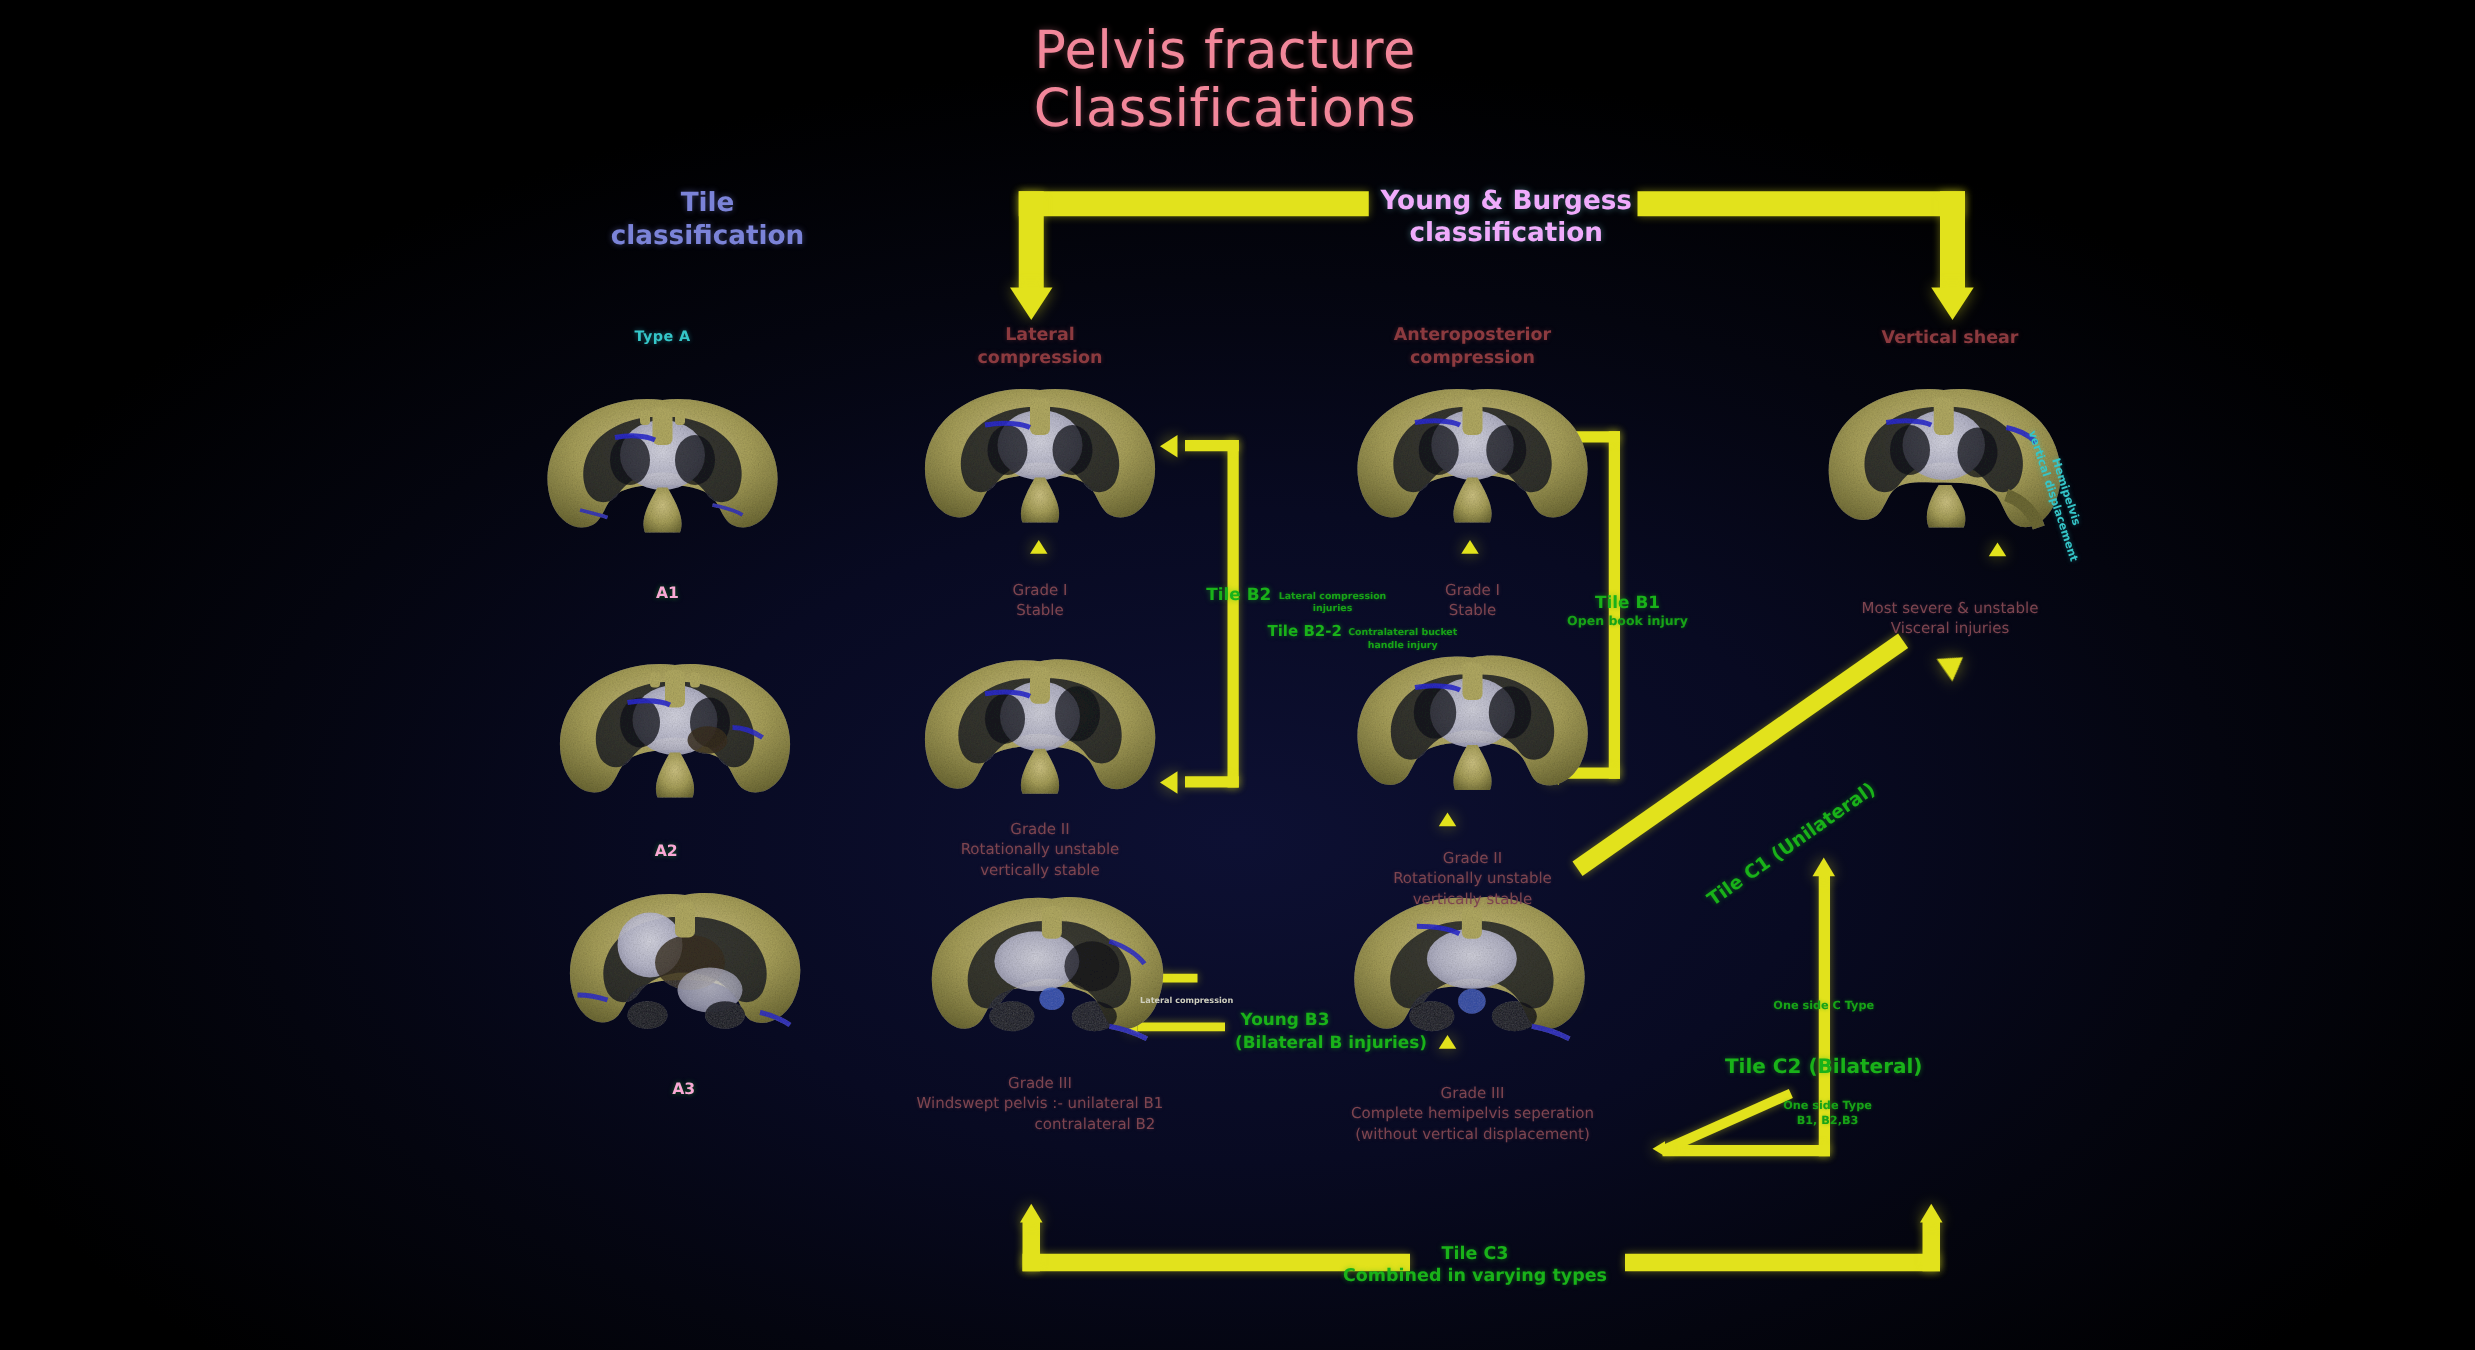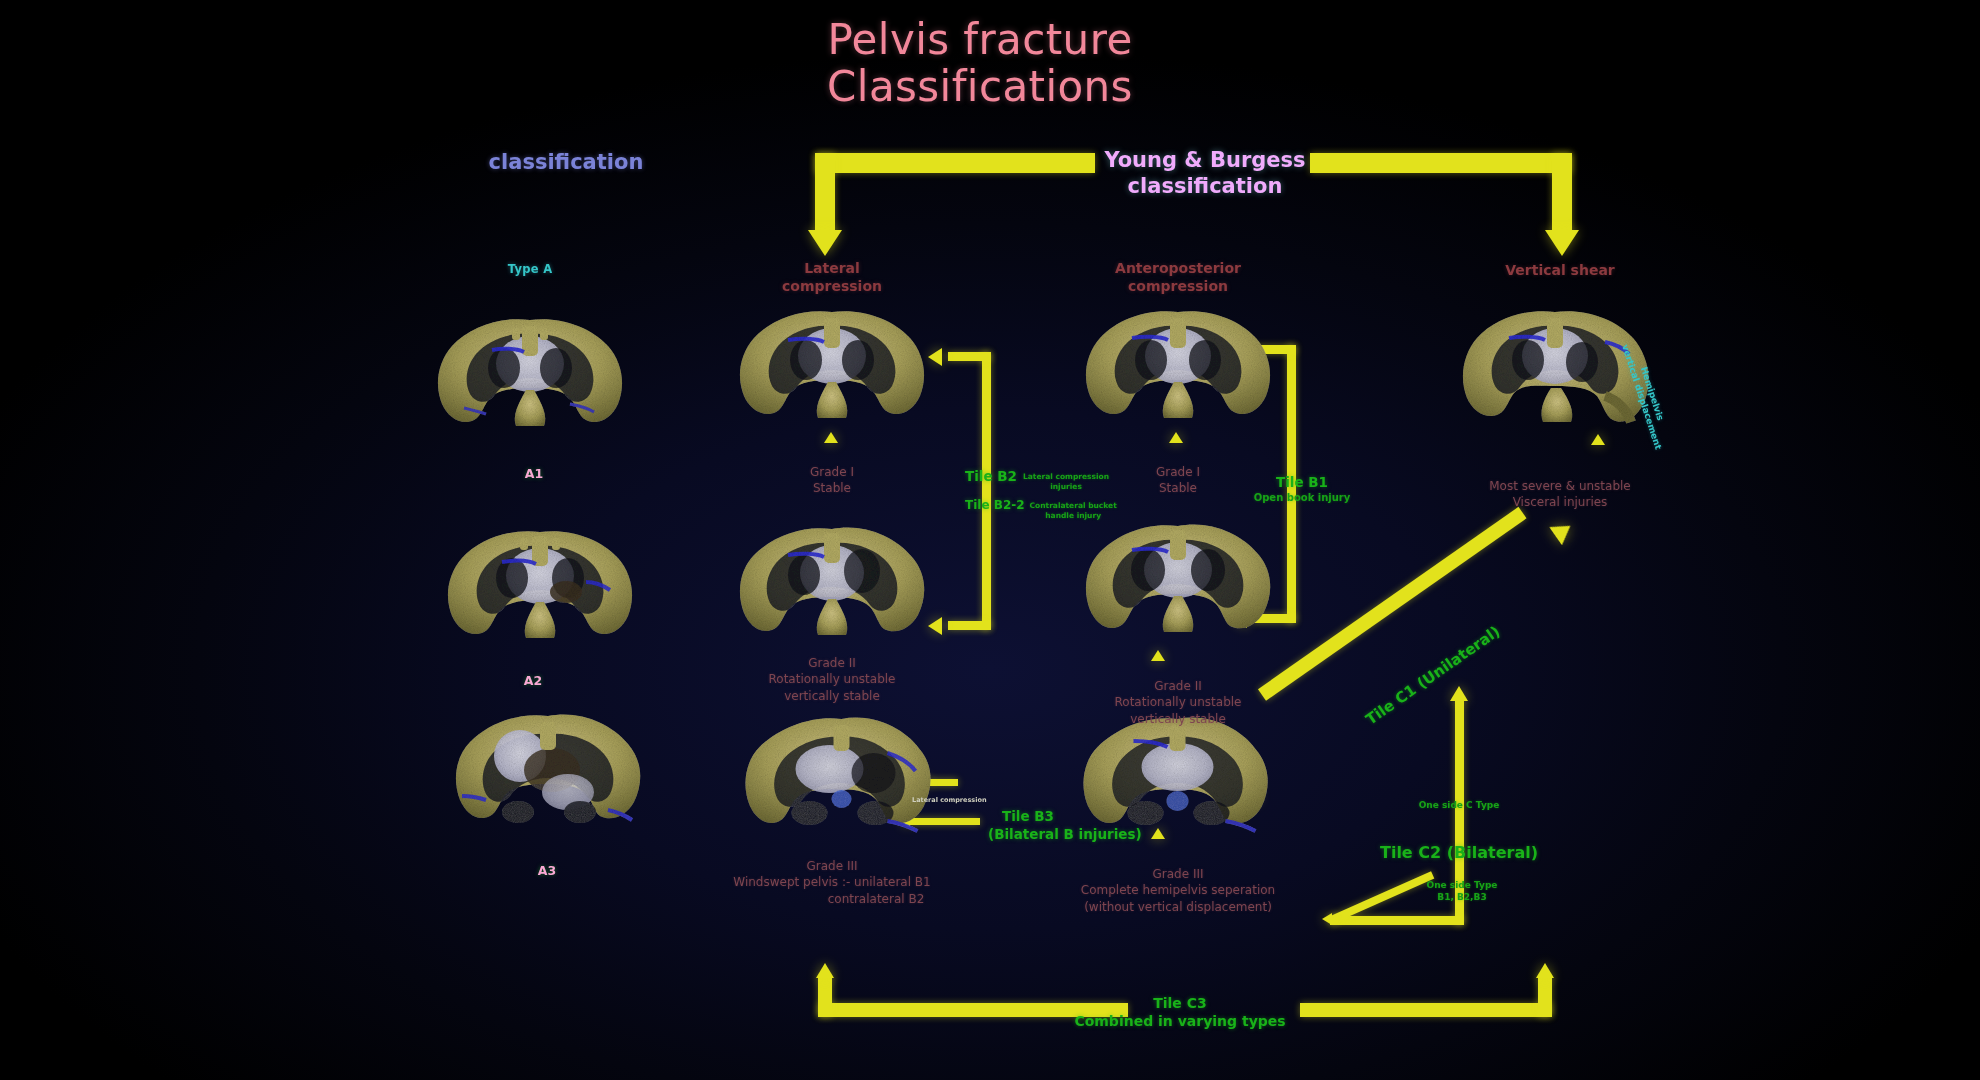--- a/index.html
+++ b/index.html
@@ -297,20 +297,21 @@
 </div>
 
 <div class="layer">
 
   <div class="abs ctr title" style="left:980px;top:16px;width:500px;">
     <div>Pelvis fracture</div>
     <div>Classifications</div>
   </div>
 
   <div class="abs ctr tile-head" style="left:566px;top:150px;width:360px;">
+    <div>Tile</div>
     <div>classification</div>
   </div>
 
   <div class="abs ctr yb-head" style="left:1205px;top:148px;width:420px;">
     <div>Young &amp; Burgess</div>
     <div>classification</div>
   </div>
 
   <div class="abs ctr cyanlbl" style="left:530px;top:262px;width:220px;">
     <span>Type A</span>
@@ -378,37 +379,37 @@
 
   <div class="abs" style="left:965px;top:468px;width:180px;">
     <div style="display:flex;align-items:flex-start;gap:6px;">
       <span class="tilecode">Tile B2</span>
       <span class="tinynote" style="padding-top:4px;text-align:center;">
         <span style="display:block">Lateral compression</span>
         <span style="display:block">injuries</span>
       </span>
     </div>
   </div>
-  <div class="abs" style="left:965px;top:498px;width:190px;">
+  <div class="abs" style="left:1014px;top:498px;width:190px;">
     <div style="display:flex;align-items:flex-start;gap:5px;">
       <span class="tilecode sm">Tile B2-2</span>
       <span class="tinynote" style="padding-top:3px;text-align:center;">
         <span style="display:block">Contralateral bucket</span>
         <span style="display:block">handle injury</span>
       </span>
     </div>
   </div>
 
   <div class="abs ctr" style="left:1302px;top:474px;width:180px;text-align:center;">
     <div class="tilecode">Tile B1</div>
     <div class="tinynote" style="font-size:10px;">Open book injury</div>
   </div>
 
   <div class="abs" style="left:988px;top:808px;width:220px;text-align:left;">
-    <div class="tilecode" style="text-align:center;width:80px;">Tile B3</div>
+    <div class="tilecode" style="text-align:center;width:80px;">Young B3</div>
     <div class="tilecode">(Bilateral B injuries)</div>
   </div>
 
   <div class="abs tinynote wh" style="left:912px;top:796px;width:90px;font-size:6.5px;">
     <span>Lateral compression</span>
   </div>
 
   <div class="abs tilecode" style="left:1368px;top:712px;transform:rotate(-35deg);transform-origin:left center;white-space:nowrap;font-size:15px;">
     <span>Tile C1 (Unilateral)</span>
   </div>

